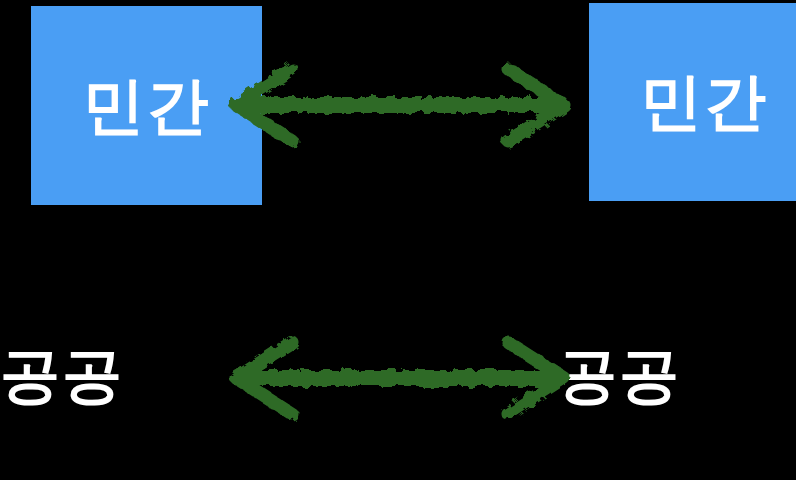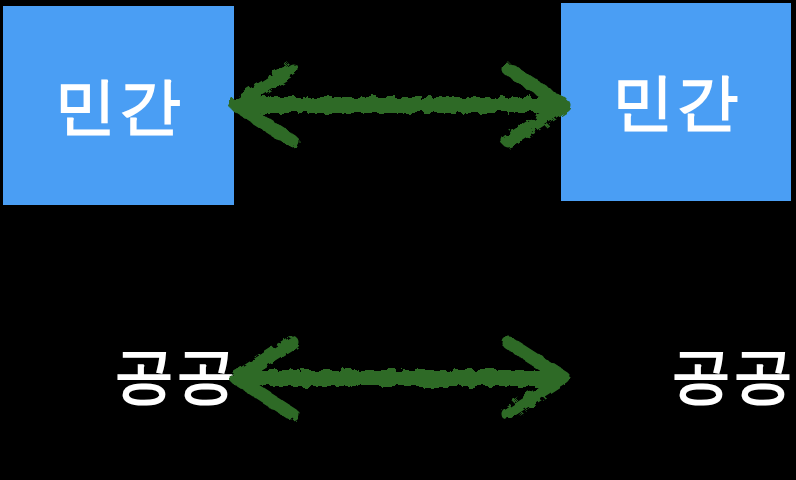--- a/index.html
+++ b/index.html
@@ -15,31 +15,32 @@
     position: absolute;
     background: var(--box-blue, #4a9ef4);
     color: var(--text-white, #ffffff);
     display: flex;
     align-items: center;
     justify-content: center;
     font-weight: 800;
     font-size: 62px;
     letter-spacing: 2px;
     user-select: none;
+    margin-left: 28px;
   }
   .box-top-left  { left: 3px;   top: 6px; width: 231px; height: 199px; }
   .box-top-right { left: 561px; top: 3px; width: 230px; height: 198px; }
   .node-text {
     position: absolute;
     color: var(--text-white, #ffffff);
     font-weight: 800;
     font-size: 60px;
     line-height: 64px;
     letter-spacing: 2px;
-    text-align: right;
+    text-align: left;
     user-select: none;
   }
   .text-bottom-left  { left: 0px;   top: 344px; width: 238px; }
   .text-bottom-right { left: 557px; top: 344px; width: 238px; }
   .arrow {
     position: absolute;
     color: var(--arrow-green, #2e6b28);
   }
   .arrow svg { overflow: visible; display: block; }
   .arrow-top    { left: 224px; top: 60px;  }

